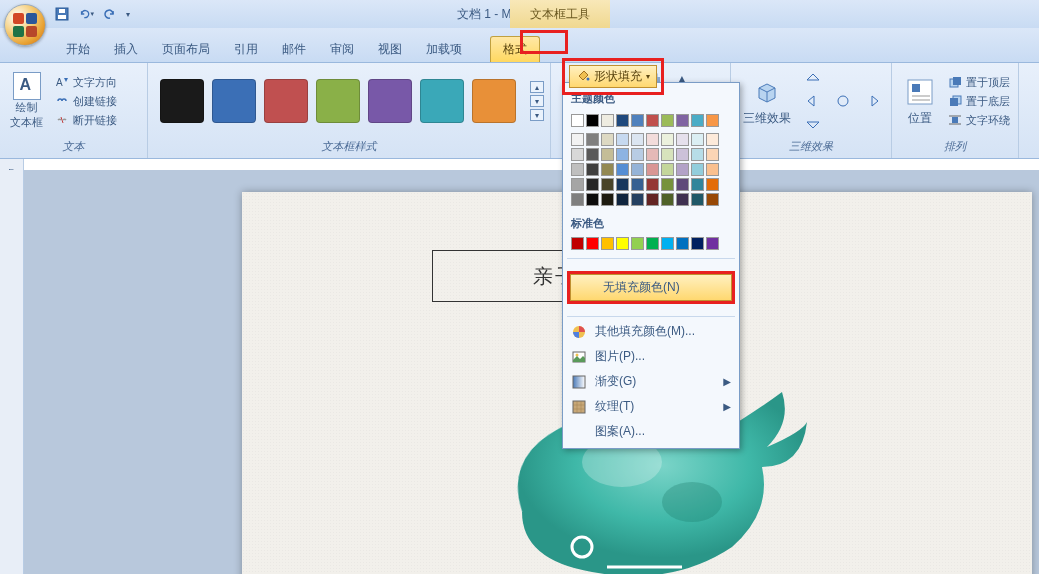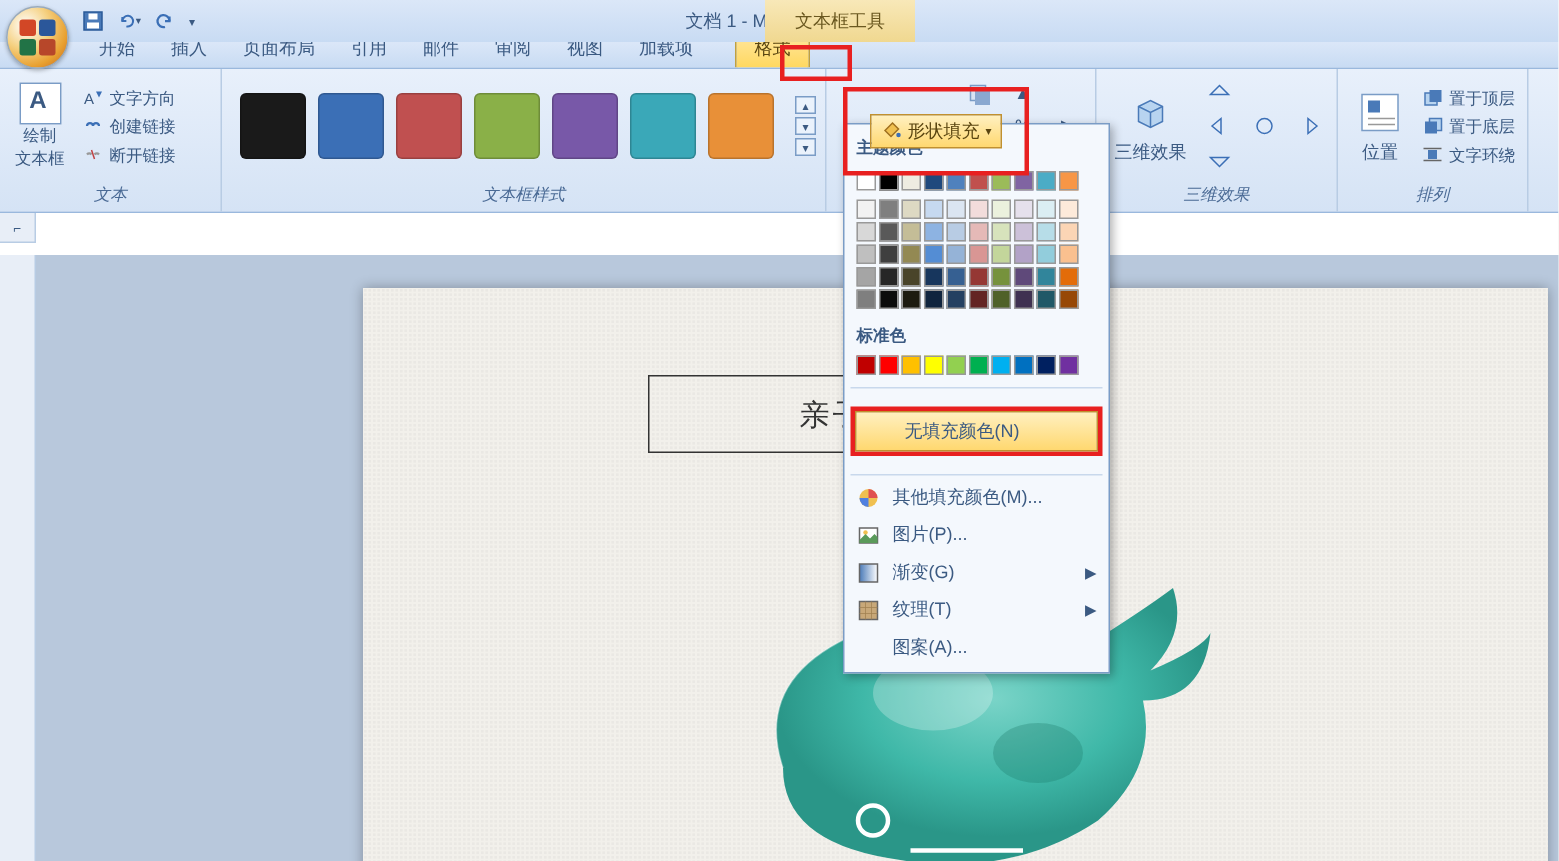--- a/index.html
+++ b/index.html
@@ -10,21 +10,21 @@
 .office-btn { width: 42px; height: 42px; border-radius: 50%; background: radial-gradient(circle at 30% 30%, #fff, #f5d080 40%, #e8a030 70%, #c06020); position: absolute; left: 4px; top: 4px; z-index: 10; border: 1px solid #9ab; box-shadow: 0 1px 3px rgba(0,0,0,0.3); display: grid; grid-template: 1fr 1fr / 1fr 1fr; padding: 8px; gap: 2px; }
 .office-btn span { border-radius: 2px; }
 .office-btn span:nth-child(1){background:#d24726;} .office-btn span:nth-child(2){background:#2b579a;}
 .office-btn span:nth-child(3){background:#217346;} .office-btn span:nth-child(4){background:#b7472a;}
 .qat { margin-left: 54px; display: flex; gap: 8px; align-items: center; color: #3b5a82; }
 .qat-icon { width: 16px; height: 16px; display: flex; align-items: center; justify-content: center; }
 .doc-title { position: absolute; left: 50%; transform: translateX(-50%); color: #3b5a82; }
 .textbox-tools { position: absolute; left: 510px; top:0; height: 28px; padding: 0 20px; background: linear-gradient(to bottom,#f8e8b8,#f0d890); display:flex; align-items:center; color:#6a5820; }
 
 
-.tabs { height: 18px; background: linear-gradient(to bottom, #dbe7f8, #c8dbf3); display: flex; align-items: flex-end; padding-left: 54px; border-bottom: 1px solid #9ab8dd; }
+.tabs { height: 35px; background: linear-gradient(to bottom, #dbe7f8, #c8dbf3); display: flex; align-items: flex-end; padding-left: 54px; border-bottom: 1px solid #9ab8dd; }
 .tab { padding: 4px 12px; color: #3b5a82; cursor: pointer; }
 .tab.active { background: linear-gradient(to bottom,#ffe8a6,#ffd860); border: 1px solid #c0a040; border-bottom: none; border-radius: 3px 3px 0 0; color: #5a4510; }
 .format-highlight { position:absolute; left:520px; top:30px; width:48px; height:24px; border:3px solid #e82020; z-index:5; pointer-events:none;}
 
 
 .ribbon { height: 96px; background: linear-gradient(to bottom, #e8f0fb, #d5e3f5); border-bottom: 1px solid #9ab8dd; display: flex; }
 .group { border-right: 1px solid #b8cce4; display: flex; flex-direction: column; padding: 2px 6px; }
 .group-body { flex: 1; display: flex; align-items: center; gap: 4px; }
 .group-label { text-align: center; color: #4a6a95; font-size: 11px; padding: 2px 0; font-style: italic; }
 
@@ -46,21 +46,21 @@
 
 .big-btn { display:flex; flex-direction:column; align-items:center; gap:2px; padding:2px 6px; color:#3b5a82; cursor:pointer;}
 .big-btn .icon{width:32px;height:32px;display:flex;align-items:center;justify-content:center;}
 
 .arrange-list { display:flex; flex-direction:column; gap:2px; font-size:11px; color:#3b5a82;}
 .arrange-list div{display:flex;align-items:center;gap:4px;padding:1px 2px;cursor:pointer;}
 
 
 .fill-btn-area { position:absolute; left:562px; top:58px; z-index:30;}
 .fill-btn { display:flex; align-items:center; gap:4px; background:linear-gradient(to bottom,#fff0c0,#ffd870); border:1px solid #c09030; padding:2px 6px; font-size:12px; color:#5a4510; cursor:pointer;}
-.fill-highlight{ border:3px solid #e82020; padding:15px;}
+.fill-highlight{ border:3px solid #e82020; padding:4px;}
 
 
 .color-popup { position:absolute; left:562px; top:82px; width:178px; background:#f4f8fd; border:1px solid #7a9cc6; box-shadow:2px 2px 6px rgba(0,0,0,0.3); z-index:25; padding:4px 0;}
 .popup-header { padding:4px 8px; color:#3b5a82; font-weight:bold; font-size:11px;}
 .theme-grid { padding:4px 8px; }
 .theme-row { display:flex; gap:2px; margin-bottom:2px;}
 .theme-row .sw{width:13px;height:13px;border:1px solid #999;cursor:pointer;}
 .std-row{display:flex;gap:2px;padding:2px 8px 6px 8px;}
 .std-row .sw{width:13px;height:13px;border:1px solid #999;cursor:pointer;}
 .popup-sep{height:1px;background:#c8d8ec;margin:2px 4px;}

